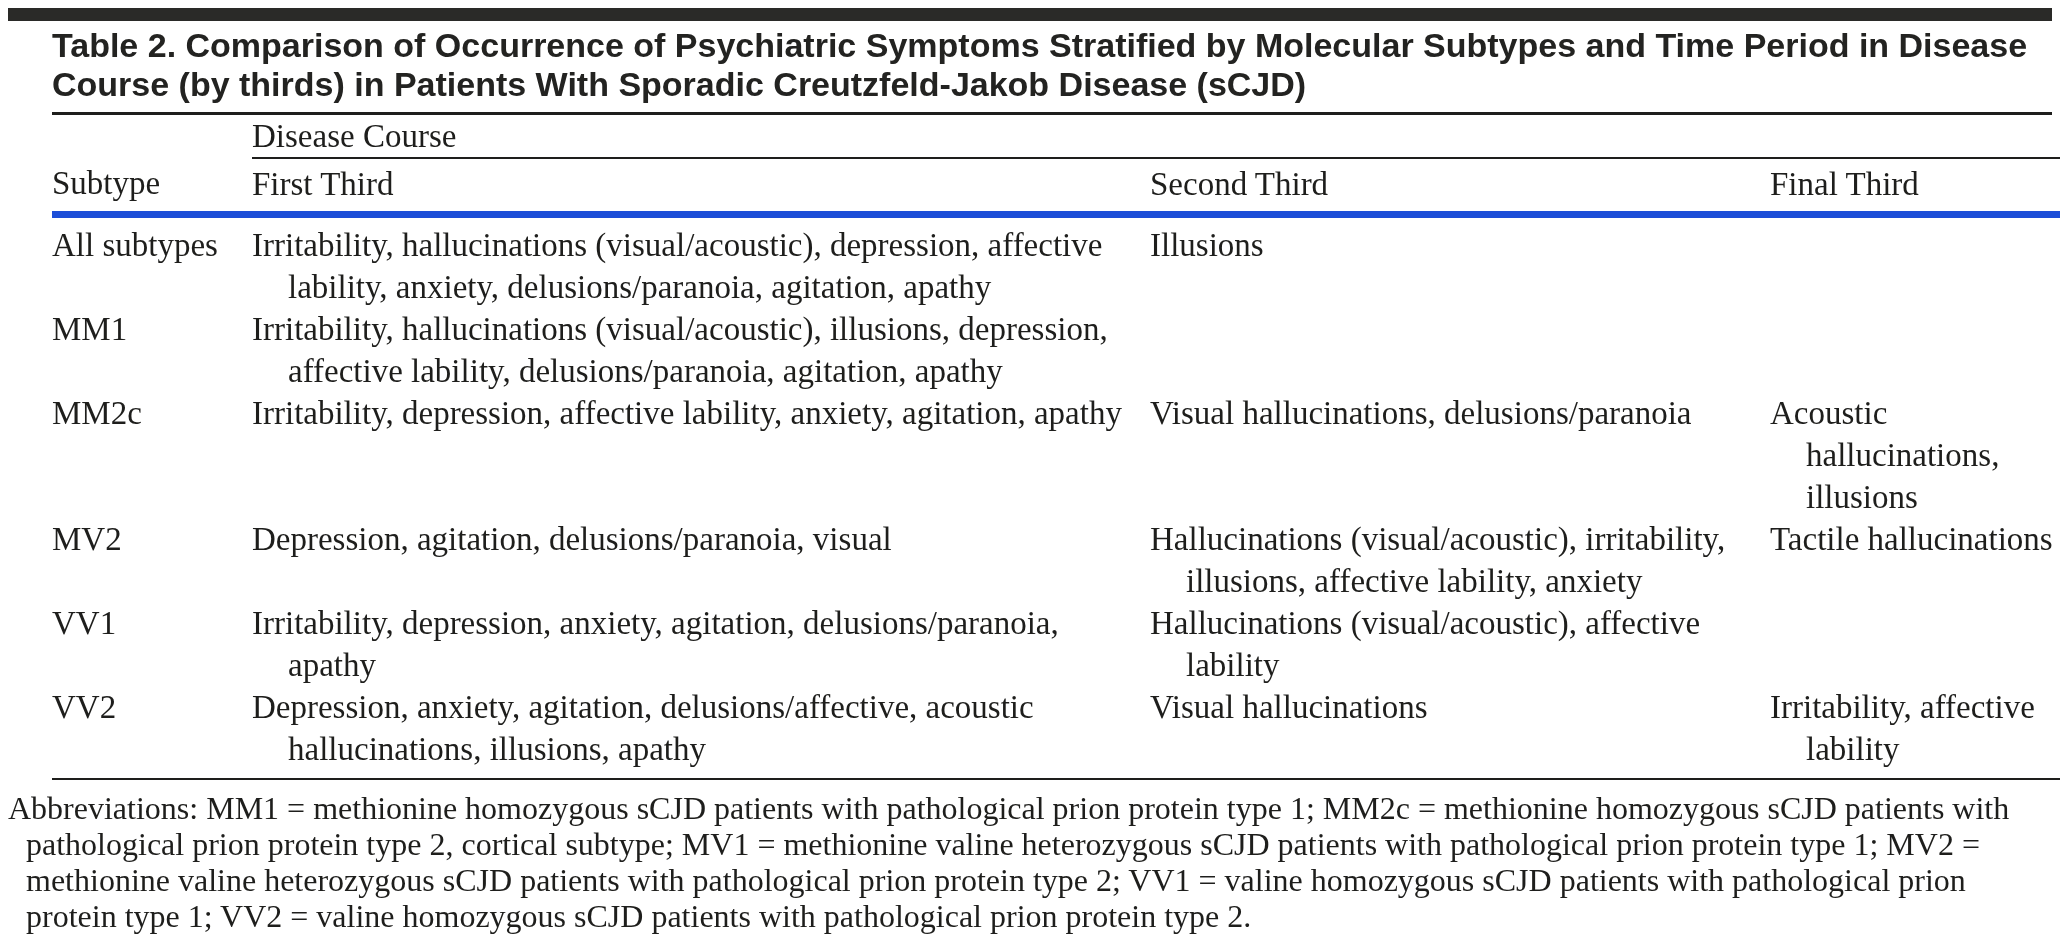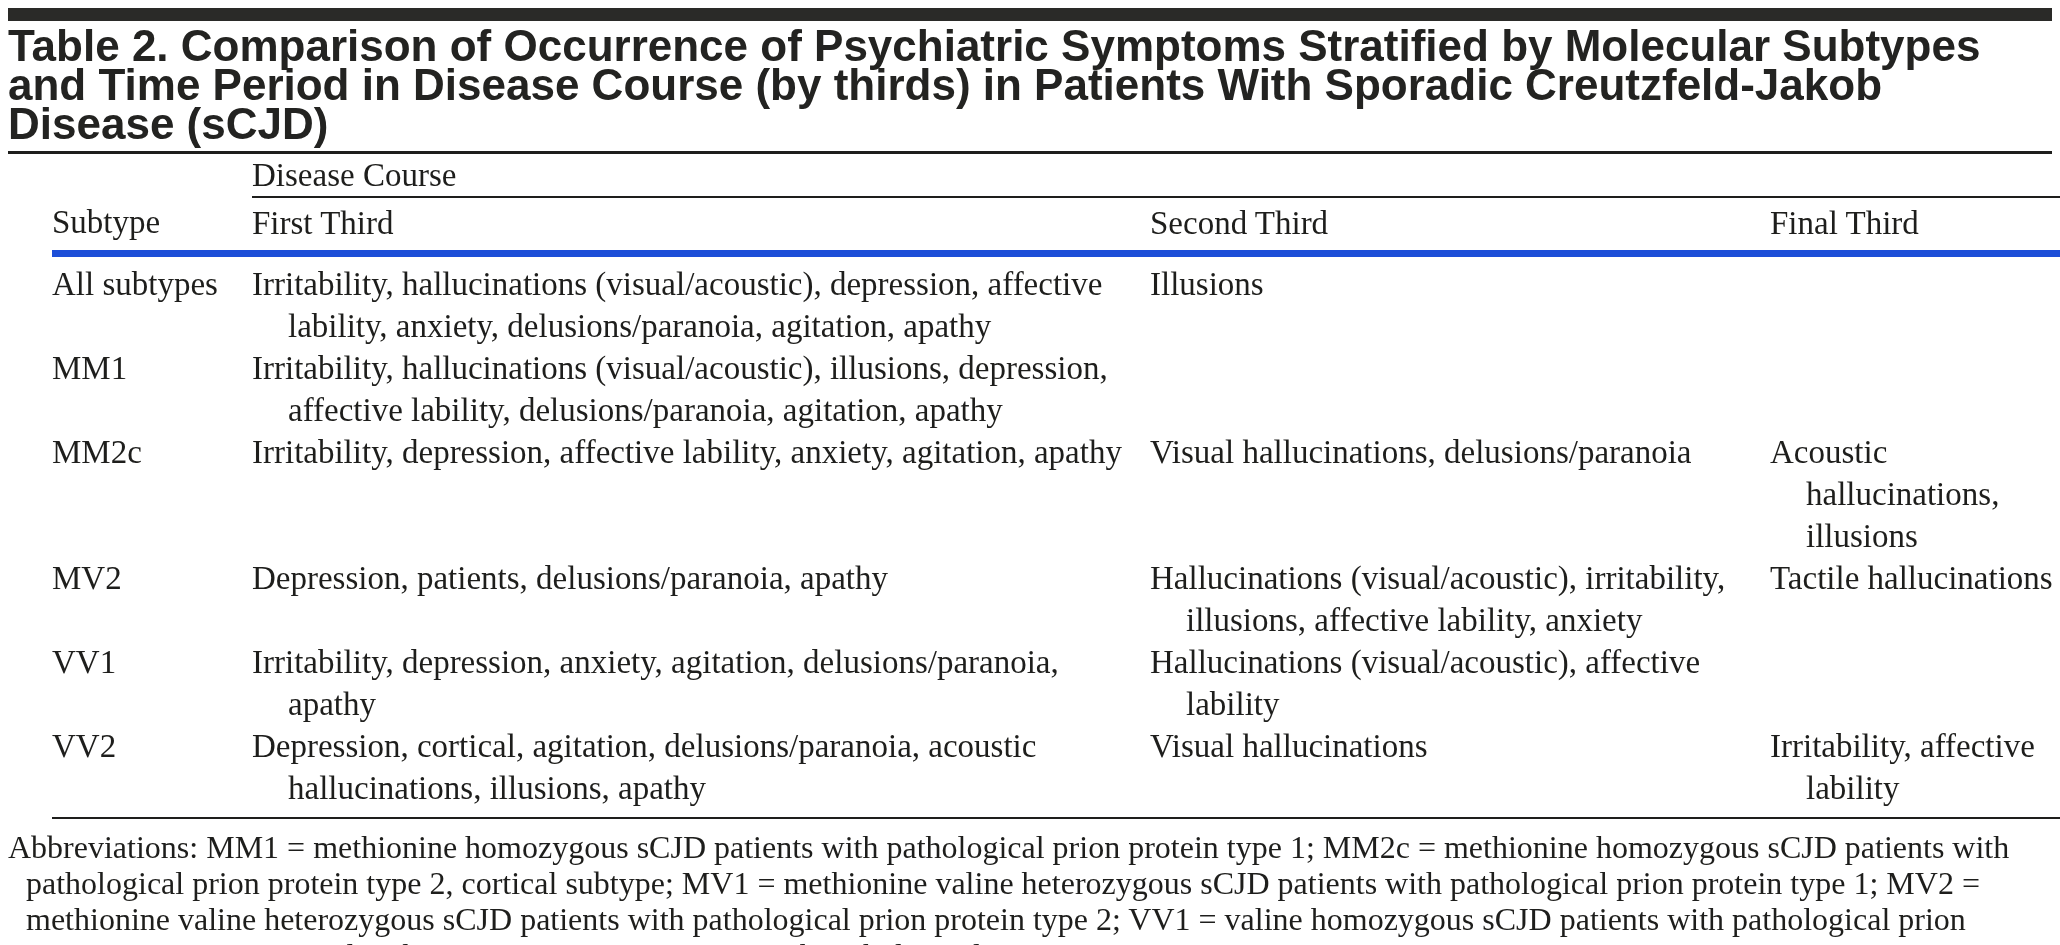--- a/index.html
+++ b/index.html
@@ -10,25 +10,26 @@
     padding: 8px 8px 0 8px;
     background: #ffffff;
     color: #1e1e1c;
     font-family: "Liberation Serif", serif;
     overflow: hidden;
   }
   .top-bar { height: 13px; background: #2a2a28; margin-bottom: 5px; }
   .title {
     font-family: "Liberation Sans", sans-serif;
     font-weight: bold;
-    font-size: 44px;
+    font-size: 34px;
     line-height: 39px;
     color: #232321;
     padding-bottom: 8px;
     border-bottom: 3px solid #1e1e1c;
+    margin-left: 44px;
   }
   table.sym {
     border-collapse: collapse;
     table-layout: fixed;
     width: 2044px;
     margin-left: 44px;
   }
   table.sym col.c1 { width: 200px; }
   table.sym col.c2 { width: 898px; }
   table.sym col.c3 { width: 620px; }
@@ -129,21 +130,21 @@
         <td>
             <div class="hang">Visual hallucinations, delusions/paranoia</div>
           </td>
         <td>
             <div class="hang">Acoustic hallucinations, illusions</div>
           </td>
       </tr>
       <tr>
         <th class="rowhead">MV2</th>
         <td>
-            <div class="hang">Depression, patients, delusions/paranoia, apathy</div>
+            <div class="hang">Depression, agitation, delusions/paranoia, visual</div>
           </td>
         <td>
             <div class="hang">Hallucinations (visual/acoustic), irritability, illusions, affective lability, anxiety</div>
           </td>
         <td>
             <div class="hang">Tactile hallucinations</div>
           </td>
       </tr>
       <tr>
         <th class="rowhead">VV1</th>
@@ -153,21 +154,21 @@
         <td>
             <div class="hang">Hallucinations (visual/acoustic), affective lability</div>
           </td>
         <td>
             <div class="hang"></div>
           </td>
       </tr>
       <tr>
         <th class="rowhead">VV2</th>
         <td>
-            <div class="hang">Depression, cortical, agitation, delusions/paranoia, acoustic hallucinations, illusions, apathy</div>
+            <div class="hang">Depression, anxiety, agitation, delusions/affective, acoustic hallucinations, illusions, apathy</div>
           </td>
         <td>
             <div class="hang">Visual hallucinations</div>
           </td>
         <td>
             <div class="hang">Irritability, affective lability</div>
           </td>
       </tr>
     </tbody>
   </table>

